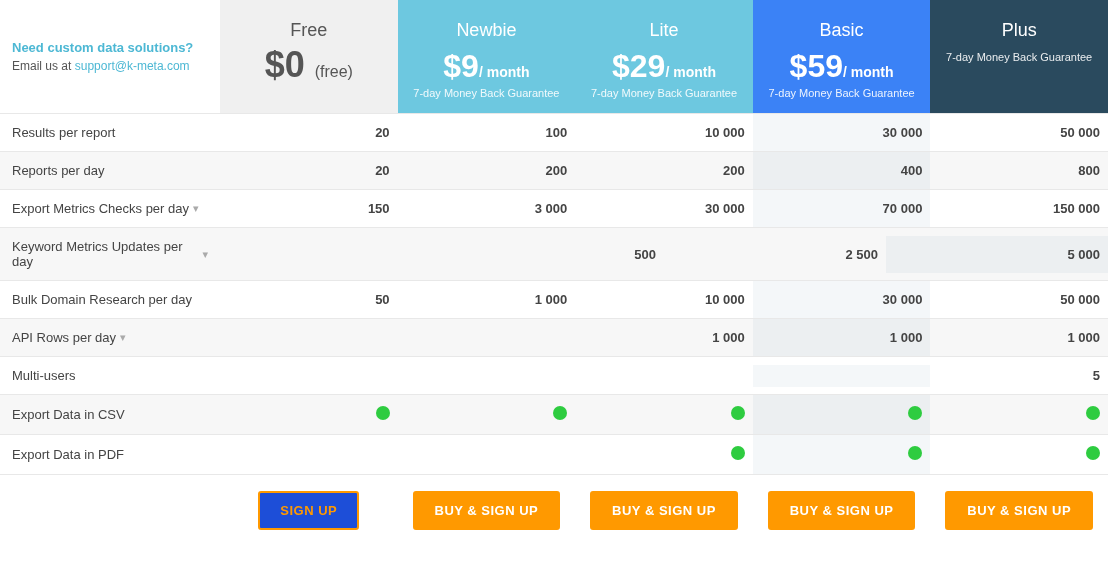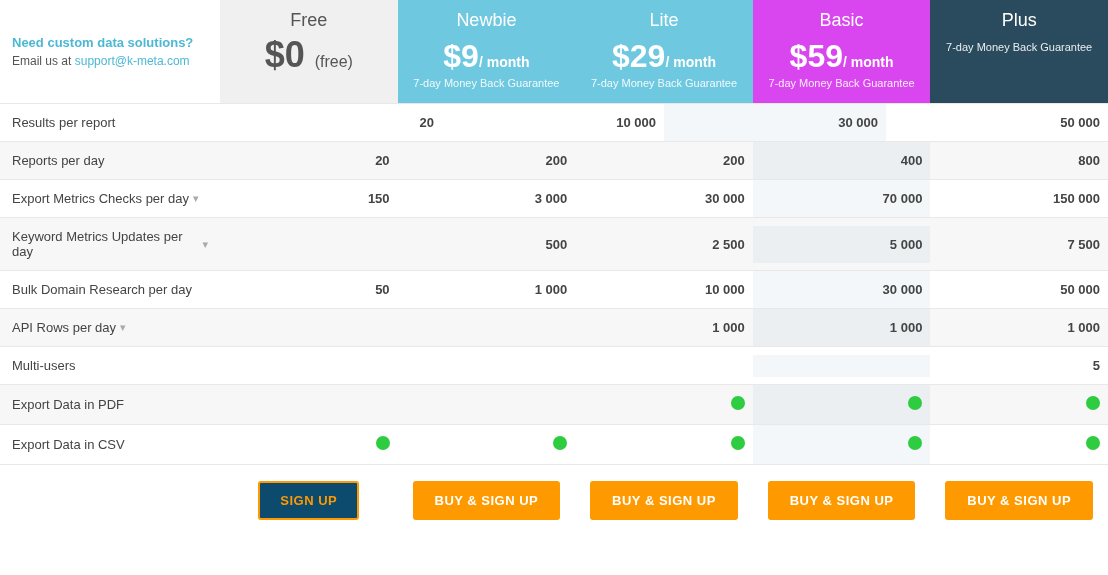--- a/index.html
+++ b/index.html
@@ -35,21 +35,21 @@
       color: #555;
     }
 
     .corner-cell .email-link {
       color: #4db8d4;
     }
 
     .plan-header {
       flex: 1;
       text-align: center;
-      padding: 10px 8px 14px;
+      padding: 20px 8px 14px;
       display: flex;
       flex-direction: column;
       align-items: center;
       justify-content: flex-start;
     }
 
     .plan-header.free-header {
       background: #f0f0f0;
       color: #555;
     }
@@ -58,21 +58,21 @@
       background: #6dc8e0;
       color: #fff;
     }
 
     .plan-header.lite-header {
       background: #6dc8e0;
       color: #fff;
     }
 
     .plan-header.basic-header {
-      background: #d946ef;
+      background: #3b82f6;
       color: #fff;
       align-items: center;
     }
 
     .plan-header.plus-header {
       background: #2a4a5e;
       color: #fff;
     }
 
     .plan-name {
@@ -177,21 +177,21 @@
     .btn-signup {
       padding: 10px 20px;
       font-size: 13px;
       font-weight: bold;
       border-radius: 3px;
       cursor: pointer;
       letter-spacing: 0.5px;
     }
 
     .btn-free {
-      background: #0c4a6e;
+      background: #1d4ed8;
       color: #f90;
       border: 2px solid #f90;
     }
 
     .btn-paid {
       background: #f90;
       color: #fff;
       border: 2px solid #f90;
     }
   </style>
@@ -243,20 +243,21 @@
     </div>
       </div>
   </div>
 
   <div id="feature-rows">
       <div class="feature-row">
         <div class="feature-label">
     <span>Results per report</span>
         </div>
         <div class="feature-value"><span>20</span></div>
+        <div class="feature-value"><span>100</span></div>
         <div class="feature-value"><span>10 000</span></div>
         <div class="feature-value basic-col"><span>30 000</span></div>
         <div class="feature-value"><span>50 000</span></div>
       </div>
       <div class="feature-row">
         <div class="feature-label">
     <span>Reports per day</span>
         </div>
         <div class="feature-value"><span>20</span></div>
         <div class="feature-value"><span>200</span></div>
@@ -277,21 +278,20 @@
       </div>
       <div class="feature-row">
         <div class="feature-label">
     <span>Keyword Metrics Updates per day</span>
           <span class="info-icon">▾</span>
         </div>
         <div class="feature-value"><span></span></div>
         <div class="feature-value"><span>500</span></div>
         <div class="feature-value"><span>2 500</span></div>
         <div class="feature-value basic-col"><span>5 000</span></div>
-        <div class="feature-value"><span>7 500</span></div>
       </div>
       <div class="feature-row">
         <div class="feature-label">
     <span>Bulk Domain Research per day</span>
         </div>
         <div class="feature-value"><span>50</span></div>
         <div class="feature-value"><span>1 000</span></div>
         <div class="feature-value"><span>10 000</span></div>
         <div class="feature-value basic-col"><span>30 000</span></div>
         <div class="feature-value"><span>50 000</span></div>
@@ -312,34 +312,34 @@
     <span>Multi-users</span>
         </div>
         <div class="feature-value"><span></span></div>
         <div class="feature-value"><span></span></div>
         <div class="feature-value"><span></span></div>
         <div class="feature-value basic-col"><span></span></div>
         <div class="feature-value"><span>5</span></div>
       </div>
       <div class="feature-row">
         <div class="feature-label">
+    <span>Export Data in CSV</span>
+        </div>
+        <div class="feature-value"><span class="dot"></span></div>
+        <div class="feature-value"><span class="dot"></span></div>
+        <div class="feature-value"><span class="dot"></span></div>
+        <div class="feature-value basic-col"><span class="dot"></span></div>
+        <div class="feature-value"><span class="dot"></span></div>
+      </div>
+      <div class="feature-row">
+        <div class="feature-label">
     <span>Export Data in PDF</span>
         </div>
         <div class="feature-value"><span></span></div>
         <div class="feature-value"><span></span></div>
-        <div class="feature-value"><span class="dot"></span></div>
-        <div class="feature-value basic-col"><span class="dot"></span></div>
-        <div class="feature-value"><span class="dot"></span></div>
-      </div>
-      <div class="feature-row">
-        <div class="feature-label">
-    <span>Export Data in CSV</span>
-        </div>
-        <div class="feature-value"><span class="dot"></span></div>
-        <div class="feature-value"><span class="dot"></span></div>
         <div class="feature-value"><span class="dot"></span></div>
         <div class="feature-value basic-col"><span class="dot"></span></div>
         <div class="feature-value"><span class="dot"></span></div>
       </div>
     </div>
 
   <div class="button-row">
     <div class="button-corner"></div>
     <div id="button-cells" style="display:flex; flex:1;">
         <div class="button-cell"><button class="btn-signup btn-free">SIGN UP</button></div>

